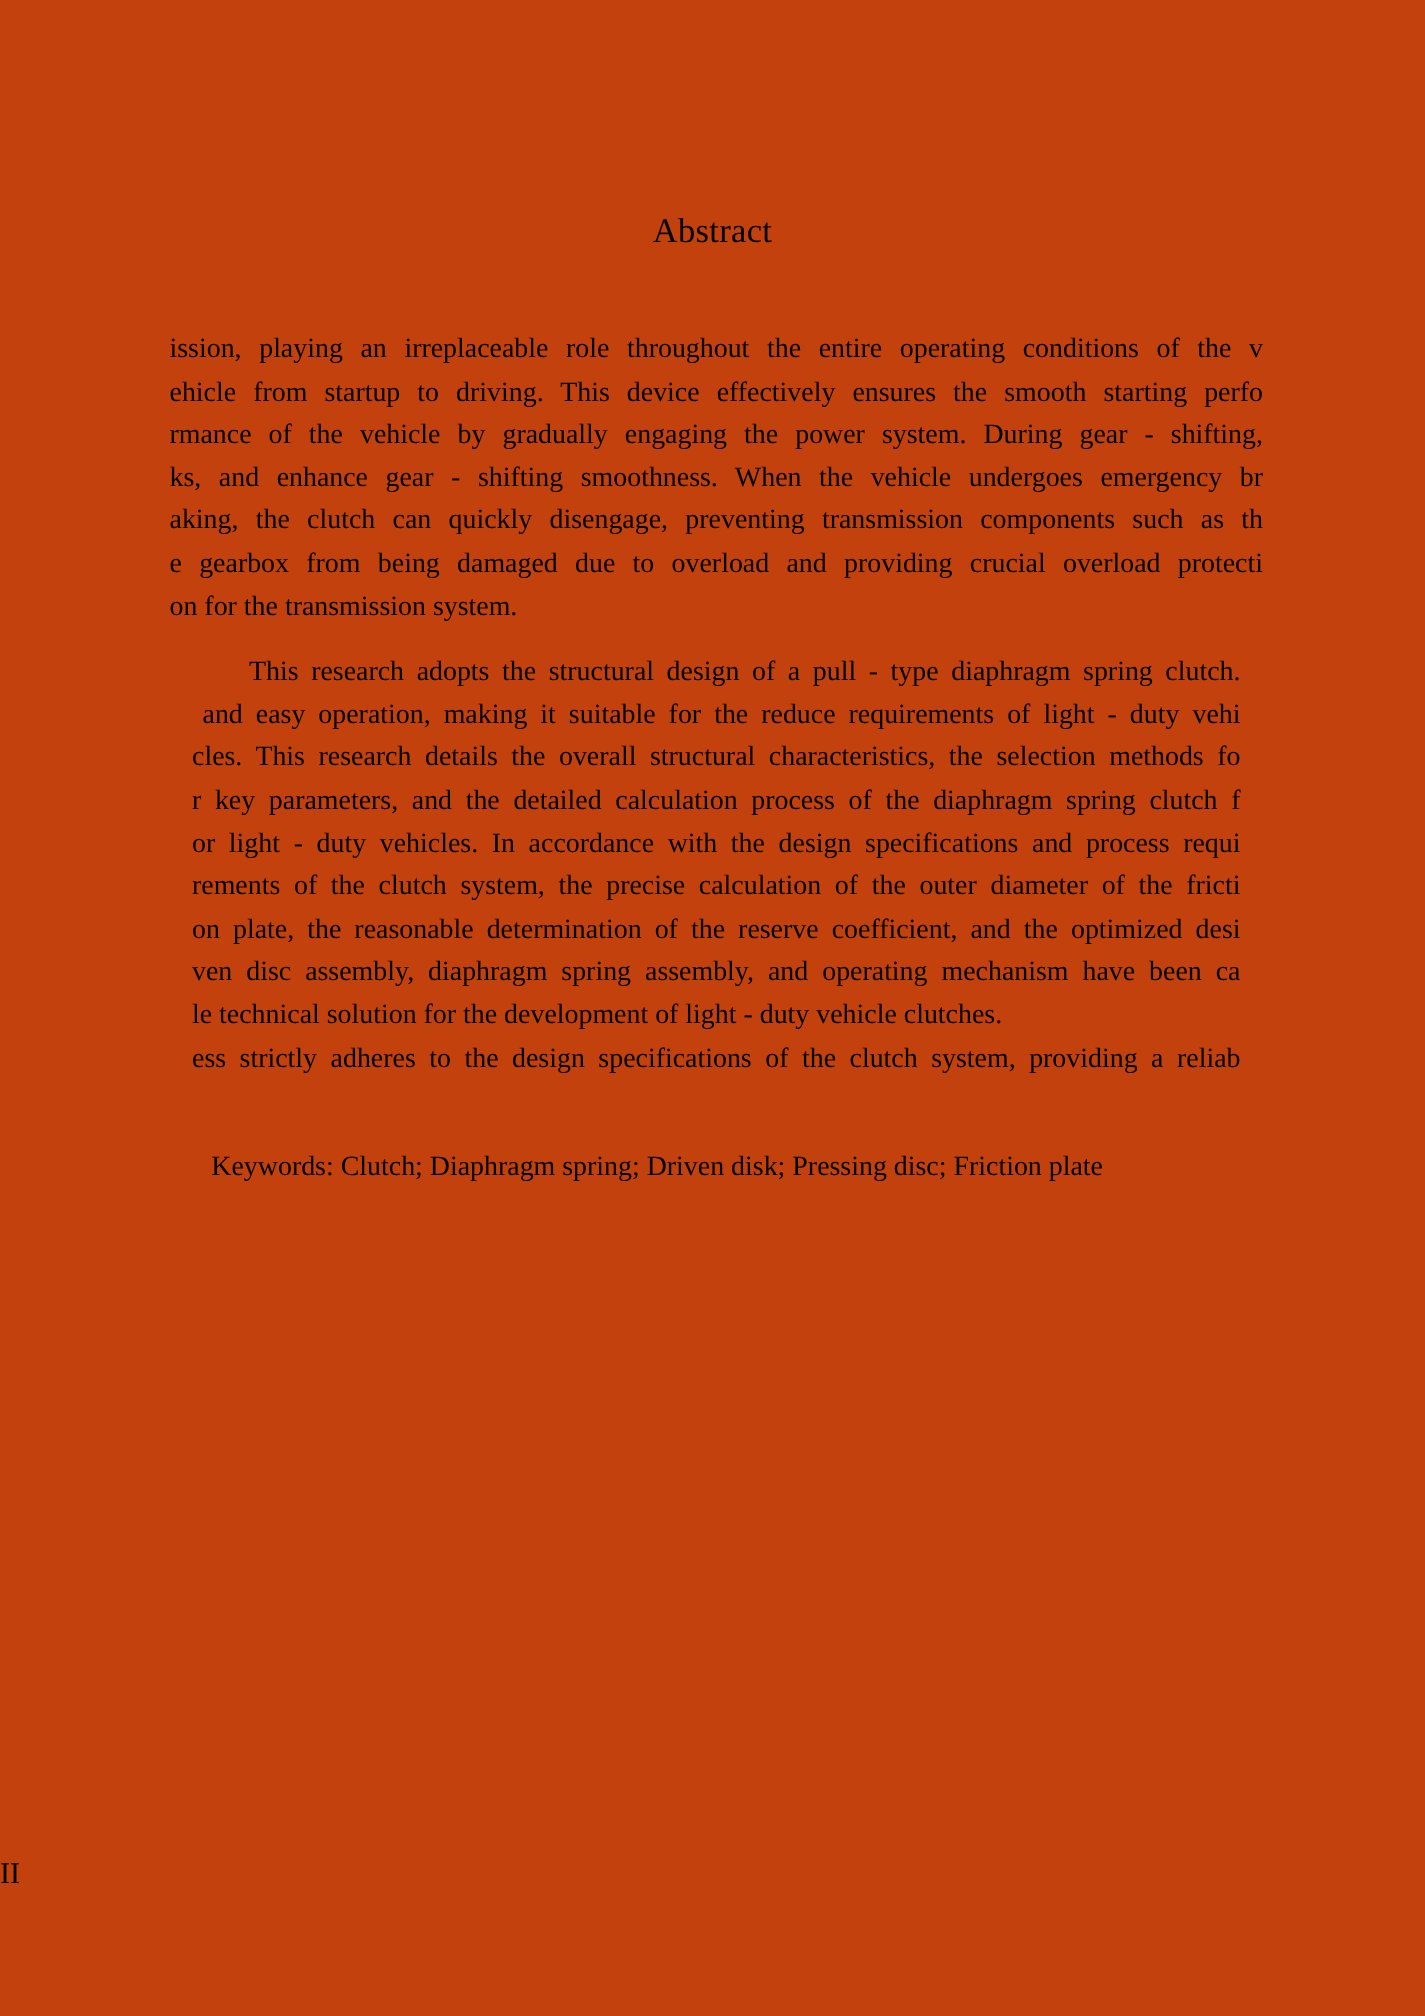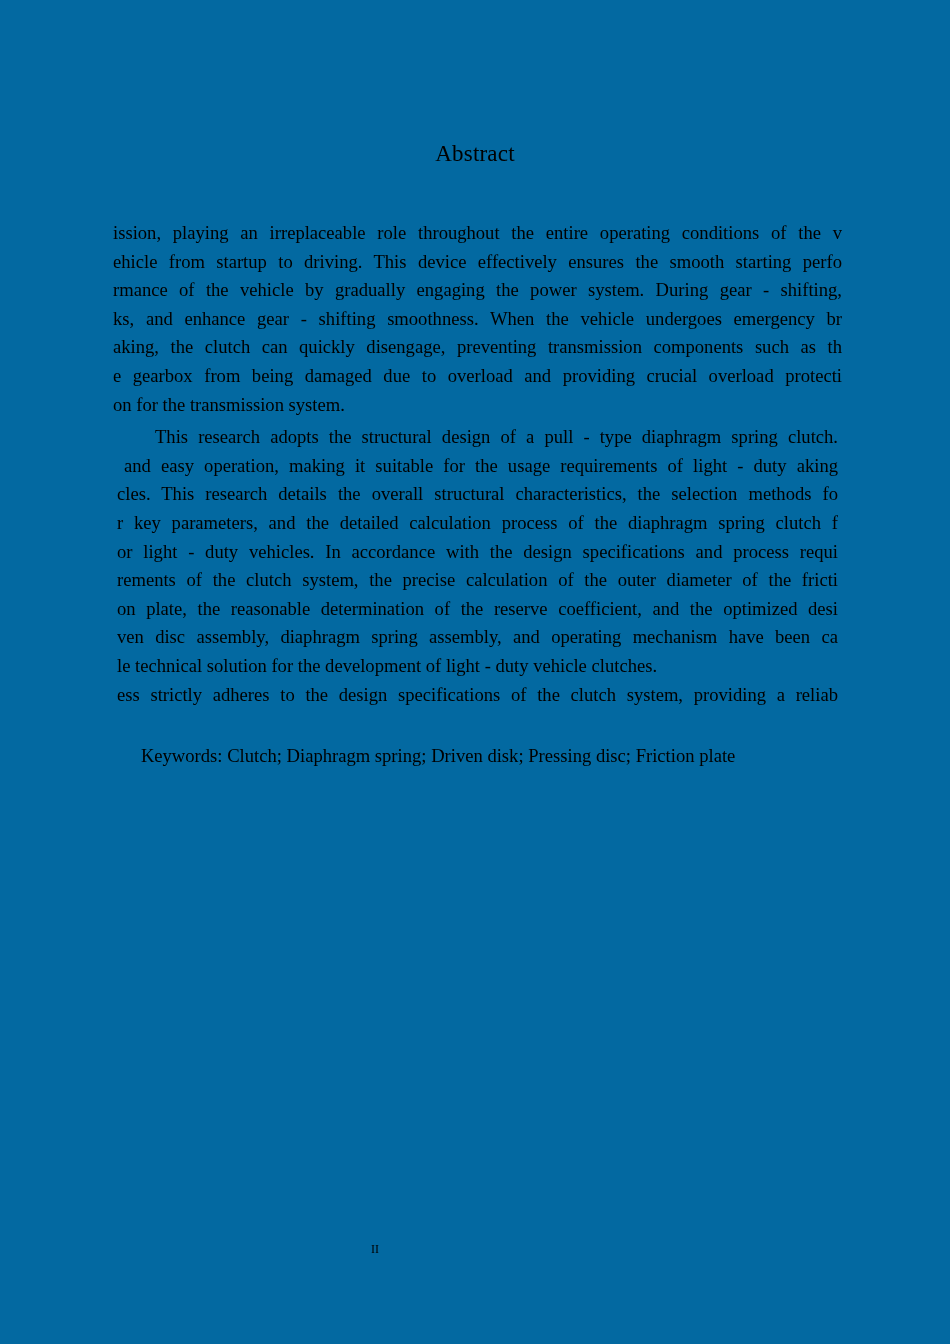--- a/index.html
+++ b/index.html
@@ -5,21 +5,21 @@
 <style>
   html, body {
     margin: 0;
     padding: 0;
     background: #ffffff;
   }
   .page {
     position: relative;
     width: 950px;
     height: 1344px;
-    background: #0369a1;
+    background: #c2410c;
     overflow: hidden;
     font-family: "Liberation Serif", "DejaVu Serif", serif;
     color: #000000;
   }
 
   
   .doc-title {
     position: absolute;
     left: 0;
     top: 124px;
@@ -74,22 +74,21 @@
   .kw-label {
     font-weight: normal;
   }
 
   
   .page-footer {
     position: absolute;
     left: 0;
     top: 1238px;
     width: 750px;
-    text-align: center;
-    font-size: 12px;
+    font-size: 20px;
     line-height: 22px;
   }
 </style>
 </head>
 <body>
 
 <div class="page">
 
   <h1 class="doc-title">Abstract</h1>
 
@@ -98,23 +97,23 @@
     <p class="para" style="margin:0;">
       <span class="ln">ission, playing an irreplaceable role throughout the entire operating conditions of the v</span>
       <span class="ln">ehicle from startup to driving. This device effectively ensures the smooth starting perfo</span>
       <span class="ln">rmance of the vehicle by gradually engaging the power system. During gear - shifting,</span>
       <span class="ln">ks, and enhance gear - shifting smoothness. When the vehicle undergoes emergency br</span>
       <span class="ln">aking, the clutch can quickly disengage, preventing transmission components such as th</span>
       <span class="ln">e gearbox from being damaged due to overload and providing crucial overload protecti</span>
       <span class="ln last">on for the transmission system.</span>
     </p>
 
-    <p class="para" style="margin:4px;">
+    <p class="para" style="margin:15px;">
       <span class="ln indent">This research adopts the structural design of a pull - type diaphragm spring clutch.</span>
-      <span class="ln lead">and easy operation, making it suitable for the usage requirements of light - duty aking</span>
+      <span class="ln lead">and easy operation, making it suitable for the reduce requirements of light - duty vehi</span>
       <span class="ln">cles. This research details the overall structural characteristics, the selection methods fo</span>
       <span class="ln">r key parameters, and the detailed calculation process of the diaphragm spring clutch f</span>
       <span class="ln">or light - duty vehicles. In accordance with the design specifications and process requi</span>
       <span class="ln">rements of the clutch system, the precise calculation of the outer diameter of the fricti</span>
       <span class="ln">on plate, the reasonable determination of the reserve coefficient, and the optimized desi</span>
       <span class="ln">ven disc assembly, diaphragm spring assembly, and operating mechanism have been ca</span>
       <span class="ln last">le technical solution for the development of light - duty vehicle clutches.</span>
       <span class="ln">ess strictly adheres to the design specifications of the clutch system, providing a reliab</span>
     </p>
 

